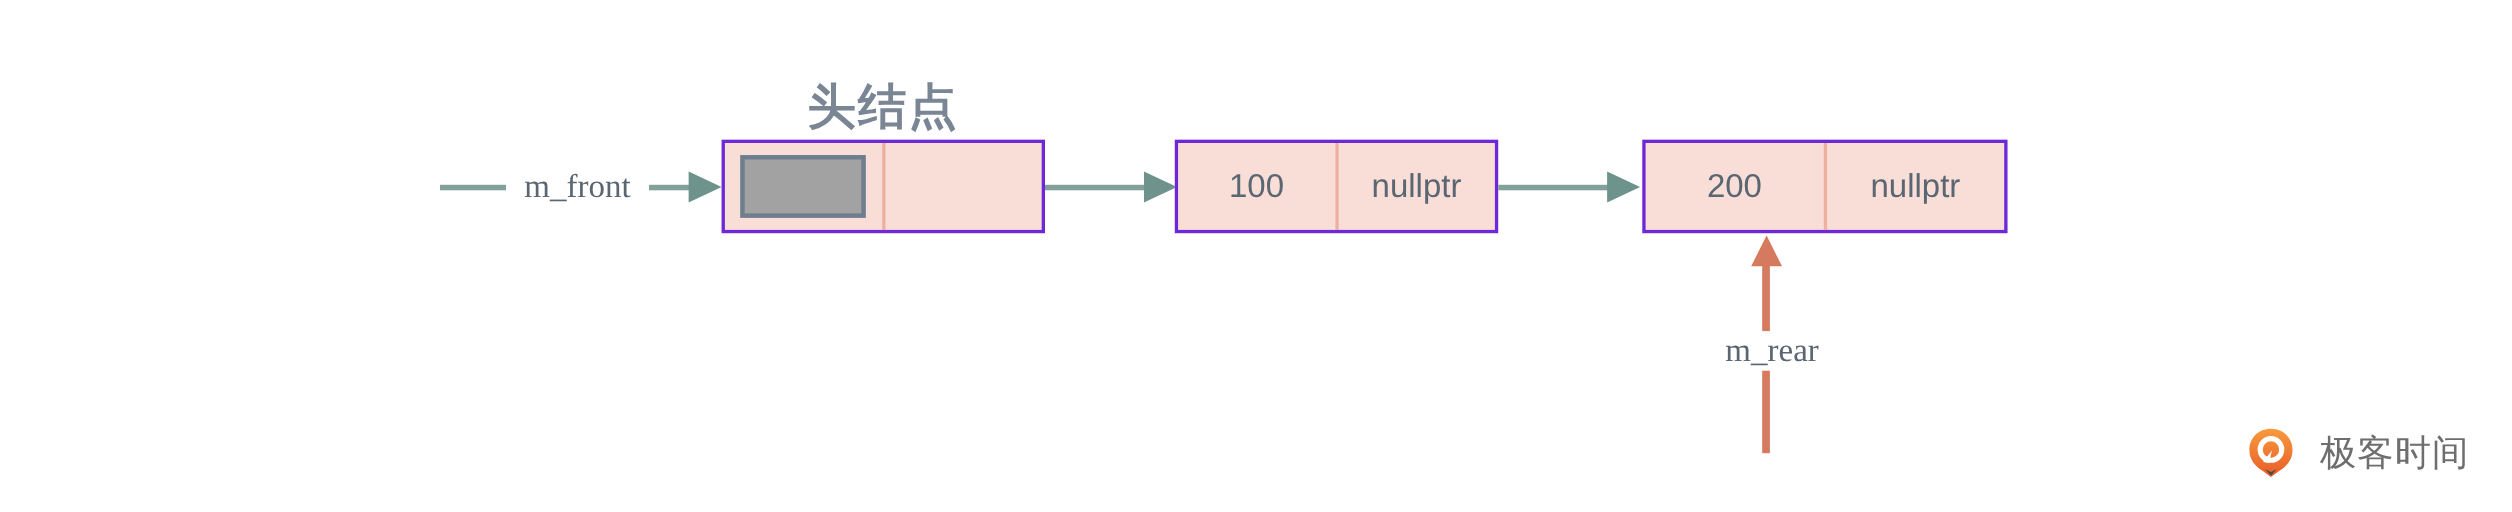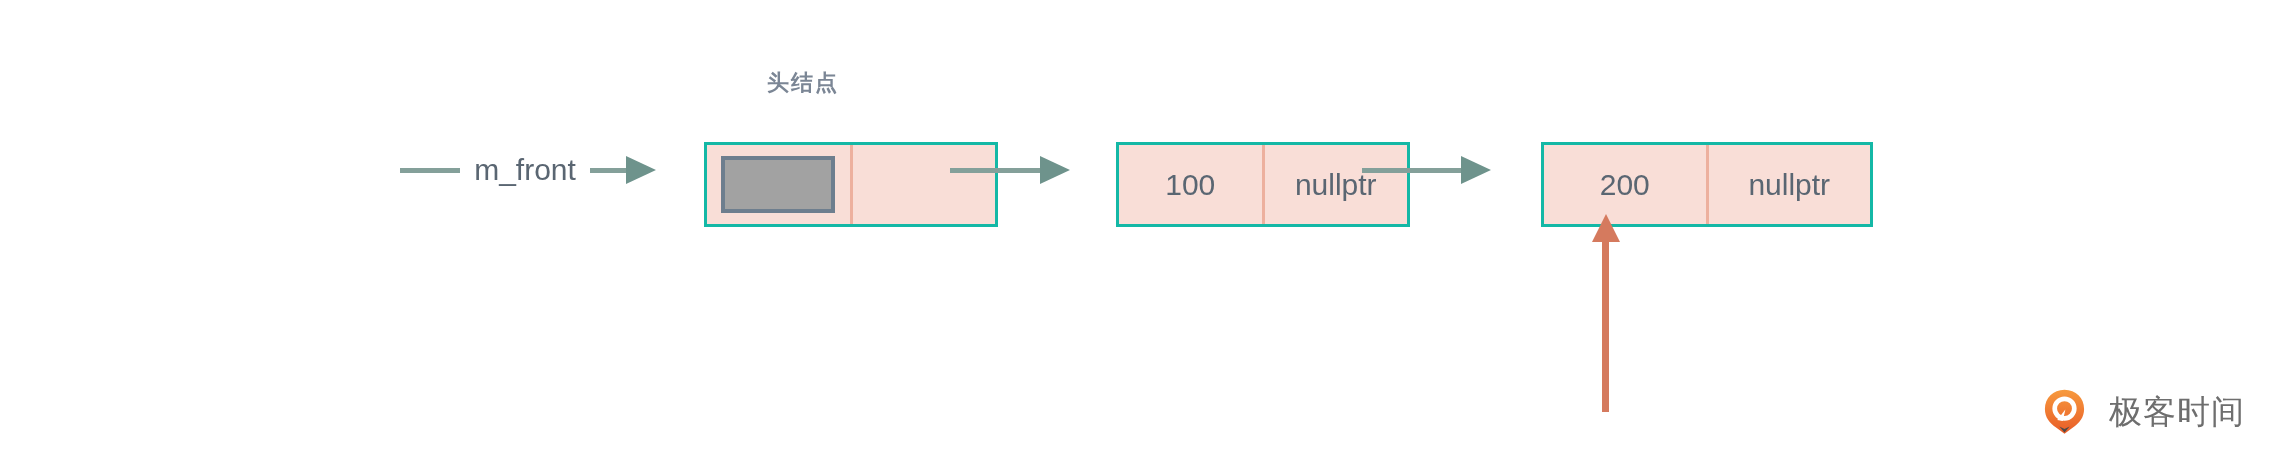--- a/index.html
+++ b/index.html
@@ -44,31 +44,31 @@
   .ptr-label {
     position: absolute;
     background: #ffffff;
     color: #5a6672;
     font-size: 30px;
     font-weight: 500;
     text-align: center;
     line-height: 36px;
     padding: 0 4px;
     white-space: nowrap;
+    font-family: Liberation Serif, serif;
   }
   
   .node {
     position: absolute;
-    top: 142px;
+    top: 127px;
     height: 85px;
     box-sizing: border-box;
     background: #f9ded7;
-    border: 3px solid #14b8a6;
+    border: 3px solid #6d28d9;
     display: flex;
-    margin-left: 48px;
   }
   .node .cell {
     flex: 1 1 0;
     display: flex;
     align-items: center;
     justify-content: center;
     color: #5a6672;
     font-size: 30px;
     font-weight: 400;
   }
@@ -79,21 +79,21 @@
     width: 114px;
     height: 57px;
     box-sizing: border-box;
     background: #a2a2a2;
     border: 4px solid #6e7e8e;
   }
   .head-title {
     position: absolute;
     top: 68px;
     color: #7b8695;
-    font-size: 22px;
+    font-size: 44px;
     font-weight: 600;
     text-align: center;
     letter-spacing: 2px;
     white-space: nowrap;
   }
   
   .brand {
     position: absolute;
     left: 2044px;
     top: 389px;
@@ -138,20 +138,21 @@
   <div class="hline" style="left:1362px; top:168px; width:101px;"></div>
   <div class="arrowhead-right" style="left:1461px; top:156px;"></div>
 
   <div class="node" style="left:1493px; width:332px;">
     <div class="cell first">200</div>
     <div class="cell">nullptr</div>
   </div>
 
   <div class="arrowhead-up" style="left:1592px; top:214px;"></div>
   <div class="vline" style="left:1602px; top:240px; height:172px;"></div>
+  <div class="ptr-label" style="left:1532px; top:301px; width:150px;">m_rear</div>
 
   <div class="brand">
     <span style="display:inline-flex;">
       <svg width="41" height="46" viewBox="0 0 48 54" xmlns="http://www.w3.org/2000/svg">
         <defs>
           <linearGradient id="gkgrad" x1="0" y1="0" x2="0" y2="1">
             <stop offset="0" stop-color="#f79a3e"></stop>
             <stop offset="1" stop-color="#e85c28"></stop>
           </linearGradient>
         </defs>

